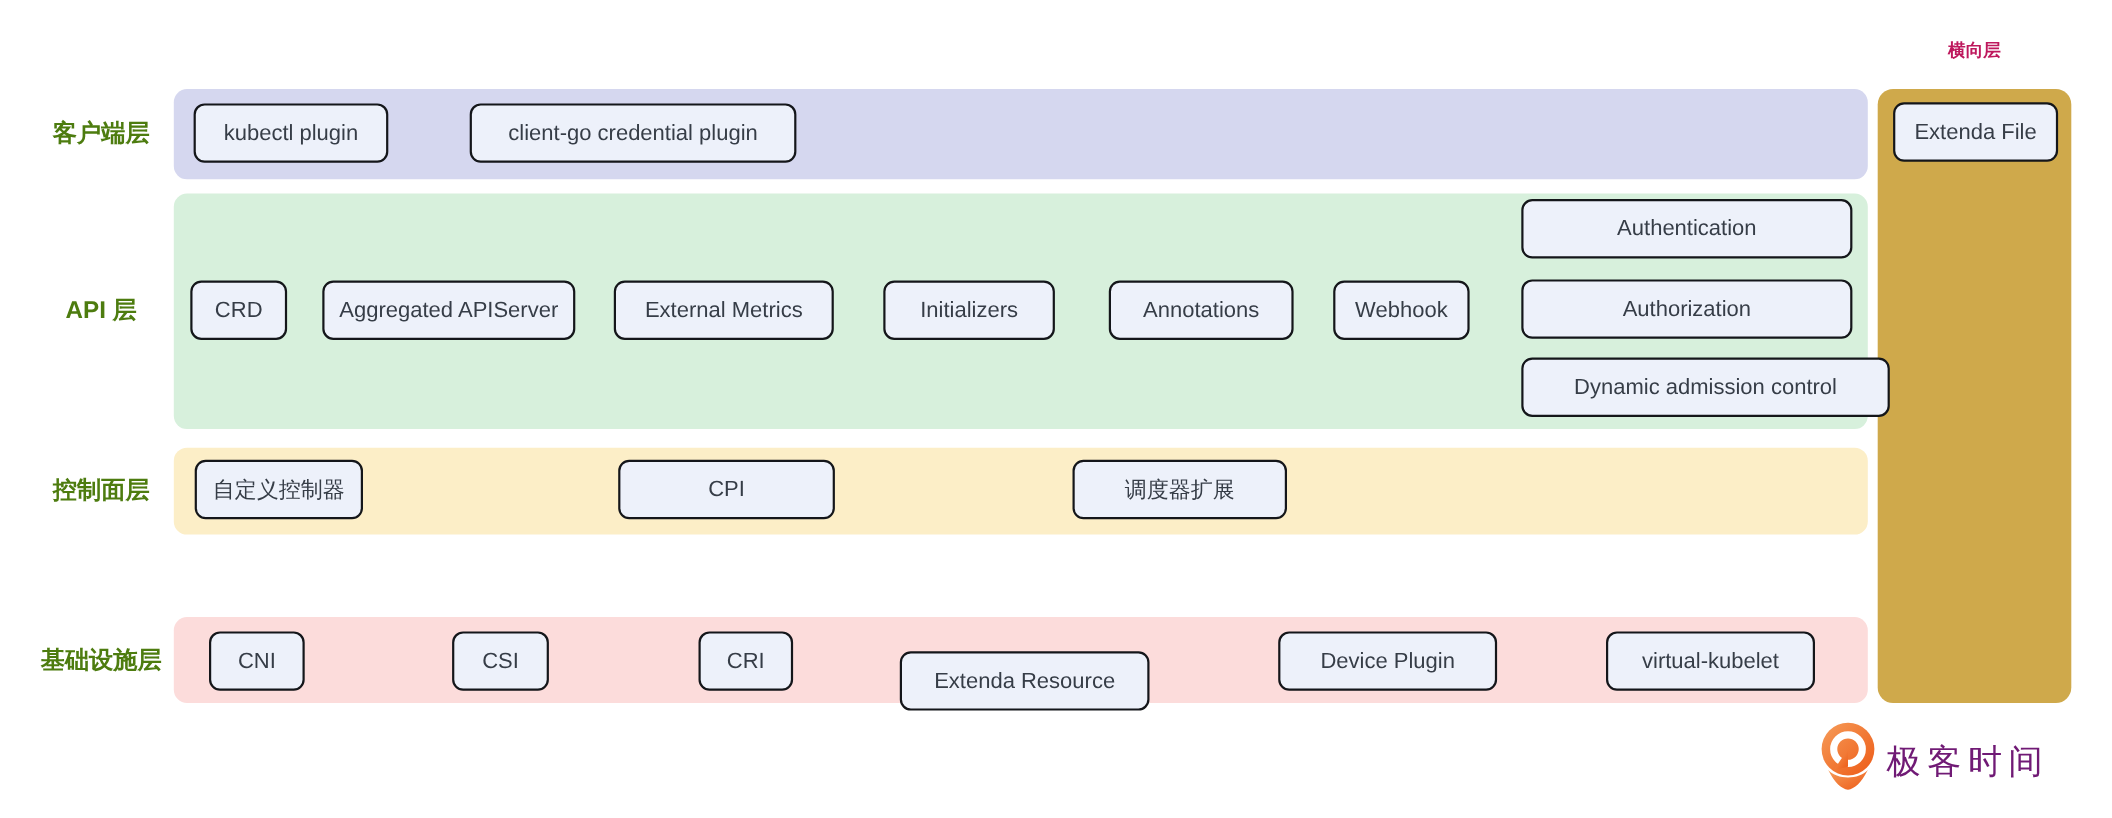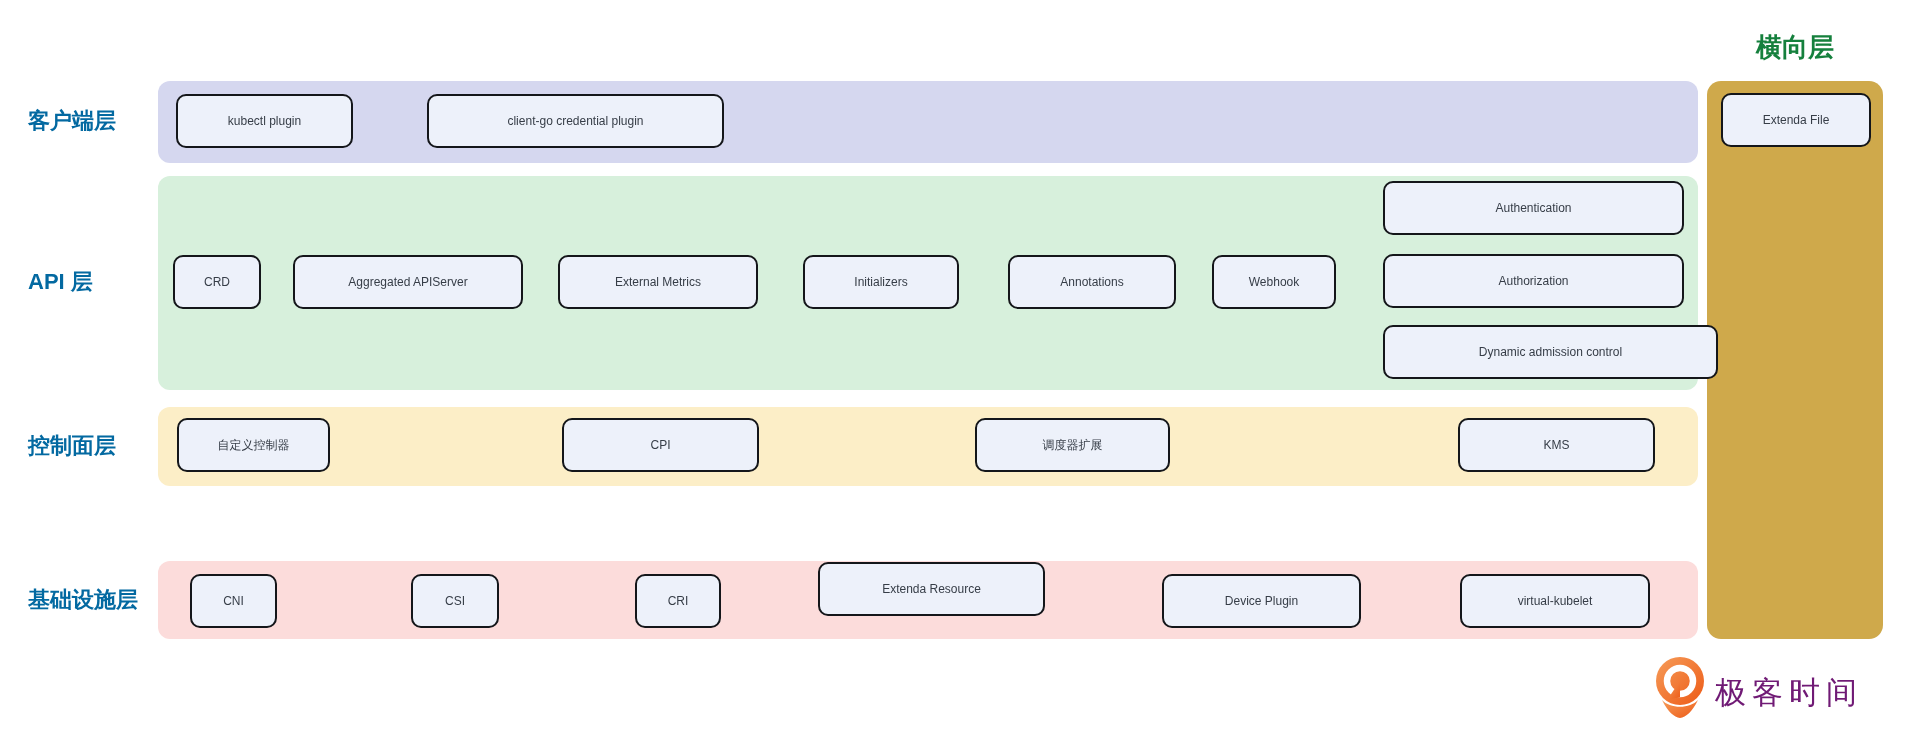--- a/index.html
+++ b/index.html
@@ -2,32 +2,32 @@
 <html><head>
 <meta charset="utf-8">
 <style>
   html,body{margin:0;padding:0;background:#ffffff;}
   .canvas{
     position:relative;width:1920px;height:744px;background:#ffffff;overflow:hidden;
     font-family:"Liberation Sans","DejaVu Sans",sans-serif;
   }
   .band{position:absolute;border-radius:12px;}
   .layer-label{
-    position:absolute;left:28px;width:128px;text-align:left;
-    font-size:22px;font-weight:700;color:#0369a1;line-height:26px;white-space:nowrap;
+    position:absolute;left:28px;width:128px;text-align:center;
+    font-size:22px;font-weight:700;color:#4d7c0f;line-height:26px;white-space:nowrap;
   }
   .side-label{
     position:absolute;left:1707px;width:176px;text-align:center;top:34px;
-    font-size:26px;font-weight:700;color:#15803d;line-height:26px;
+    font-size:16px;font-weight:700;color:#be185d;line-height:26px;
   }
   .node{
     position:absolute;height:54px;box-sizing:border-box;
     display:flex;align-items:center;justify-content:center;
     background:#edf1fa;border:2.5px solid #14161a;border-radius:10px;
-    font-size:12px;color:#363d47;white-space:nowrap;padding:0 6px;
+    font-size:20px;color:#363d47;white-space:nowrap;padding:0 6px;
   }
   .logo{position:absolute;left:1654px;top:656px;display:flex;align-items:center;}
   .logo-text{
     font-size:31px;letter-spacing:6px;color:#701a75;margin-left:9px;
     font-weight:500;white-space:nowrap;
   }
 </style>
 </head>
 <body>
 
@@ -55,26 +55,25 @@
   <div class="node" style="left:1008px;top:255px;width:168px">Annotations</div>
   <div class="node" style="left:1212px;top:255px;width:124px">Webhook</div>
 
   <div class="node" style="left:1383px;top:181px;width:301px">Authentication</div>
   <div class="node" style="left:1383px;top:254px;width:301px">Authorization</div>
   <div class="node" style="left:1383px;top:325px;width:335px">Dynamic admission control</div>
 
   <div class="node" style="left:177px;top:418px;width:153px">自定义控制器</div>
   <div class="node" style="left:975px;top:418px;width:195px">调度器扩展</div>
   <div class="node" style="left:562px;top:418px;width:197px">CPI</div>
-  <div class="node" style="left:1458px;top:418px;width:197px">KMS</div>
 
   <div class="node" style="left:190px;top:574px;width:87px">CNI</div>
   <div class="node" style="left:411px;top:574px;width:88px">CSI</div>
   <div class="node" style="left:635px;top:574px;width:86px">CRI</div>
-  <div class="node" style="left:818px;top:562px;width:227px">Extenda Resource</div>
+  <div class="node" style="left:818px;top:592px;width:227px">Extenda Resource</div>
   <div class="node" style="left:1162px;top:574px;width:199px">Device Plugin</div>
   <div class="node" style="left:1460px;top:574px;width:190px">virtual-kubelet</div>
 
   <div class="node" style="left:1721px;top:93px;width:150px">Extenda File</div>
 
   <div class="logo">
     <svg width="52" height="74" viewBox="0 0 52 74" aria-hidden="true">
       <defs>
         <linearGradient id="gkgrad" x1="0%" y1="0%" x2="100%" y2="100%">
           <stop offset="0%" stop-color="#f69c59"></stop>

